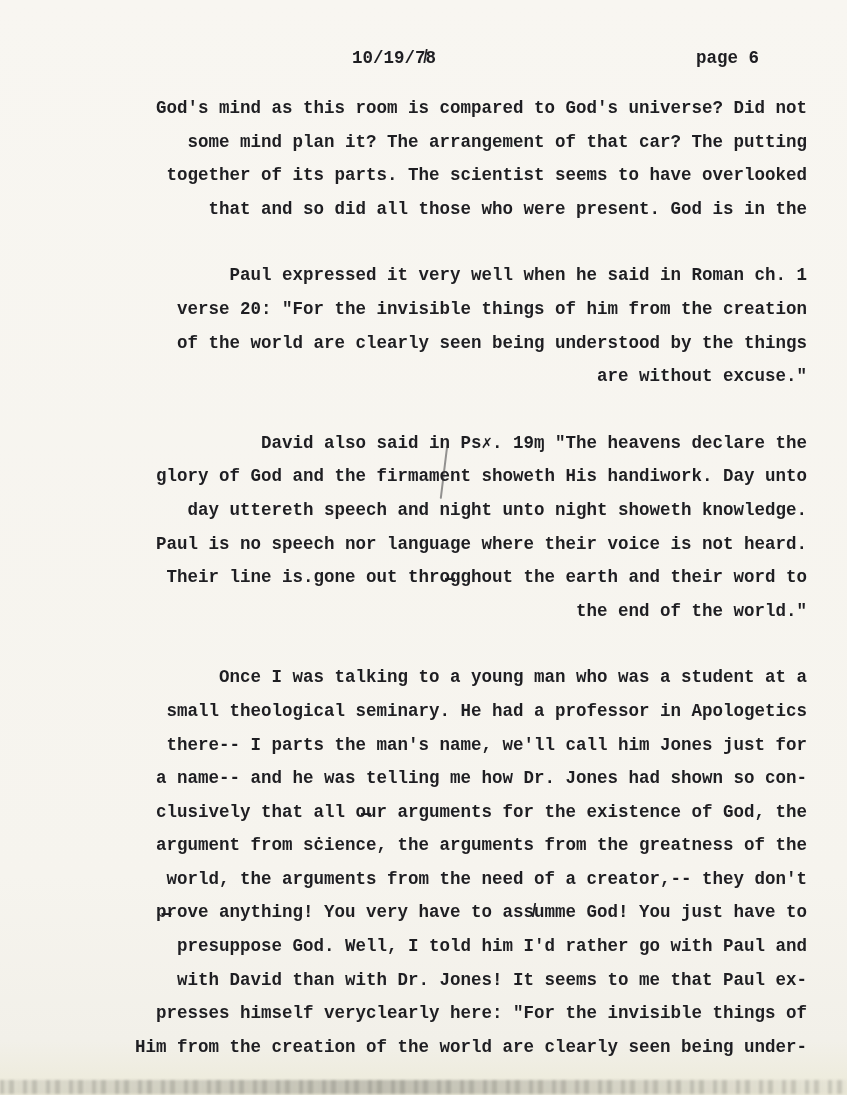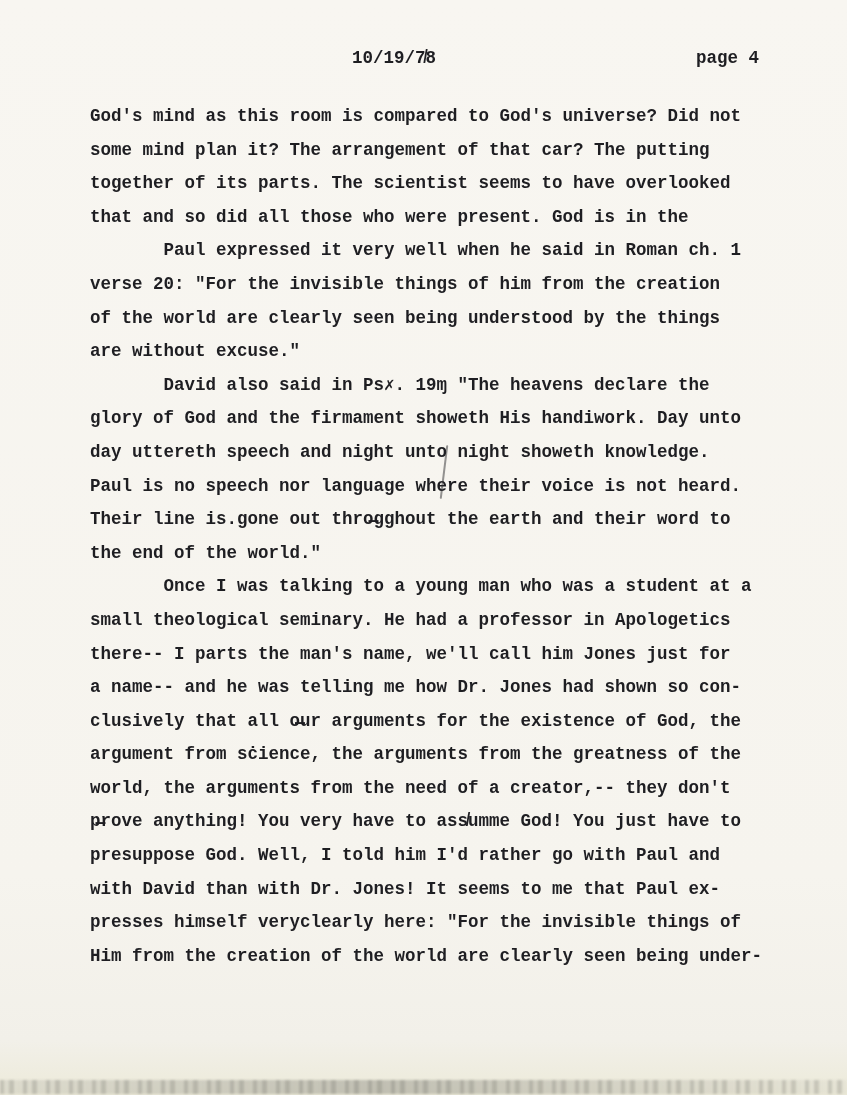--- a/index.html
+++ b/index.html
@@ -27,31 +27,33 @@
     white-space: pre;
   }
   .header-page {
     position: absolute;
     top: 48px;
     right: 88px;
     white-space: pre;
   }
   .doc-body {
     position: absolute;
-    top: 100px;
+    top: 92px;
     left: 90px;
     right: 40px;
     line-height: 33.6px;
+    text-align: right;
   }
   .line {
     white-space: pre;
     height: 33.6px;
   }
   .para.indent .line:first-child {
     text-indent: 7ch;
+    margin-top: 33px;
   }
   .pen-mark {
     position: absolute;
     left: 443px;
     top: 445px;
     width: 2px;
     height: 54px;
     background: rgba(45, 45, 48, 0.5);
     transform: rotate(7deg);
     border-radius: 2px;
@@ -71,21 +73,21 @@
         rgba(212,210,200,0.04) 14px 23px);
     filter: blur(0.8px);
   }
 </style>
 </head>
 <body>
 
 <div class="page">
 
   <span class="header-date">10/19/7̸8</span>
-  <span class="header-page">page 4</span>
+  <span class="header-page">page 6</span>
 
   <main class="doc-body">
 
     <section class="para">
       <div class="line">God's mind as this room is compared to God's universe? Did not</div>
       <div class="line">some mind plan it? The arrangement of that car? The putting</div>
       <div class="line">together of its parts. The scientist seems to have overlooked</div>
       <div class="line">that and so did all those who were present. God is in the</div>
     </section>
 

